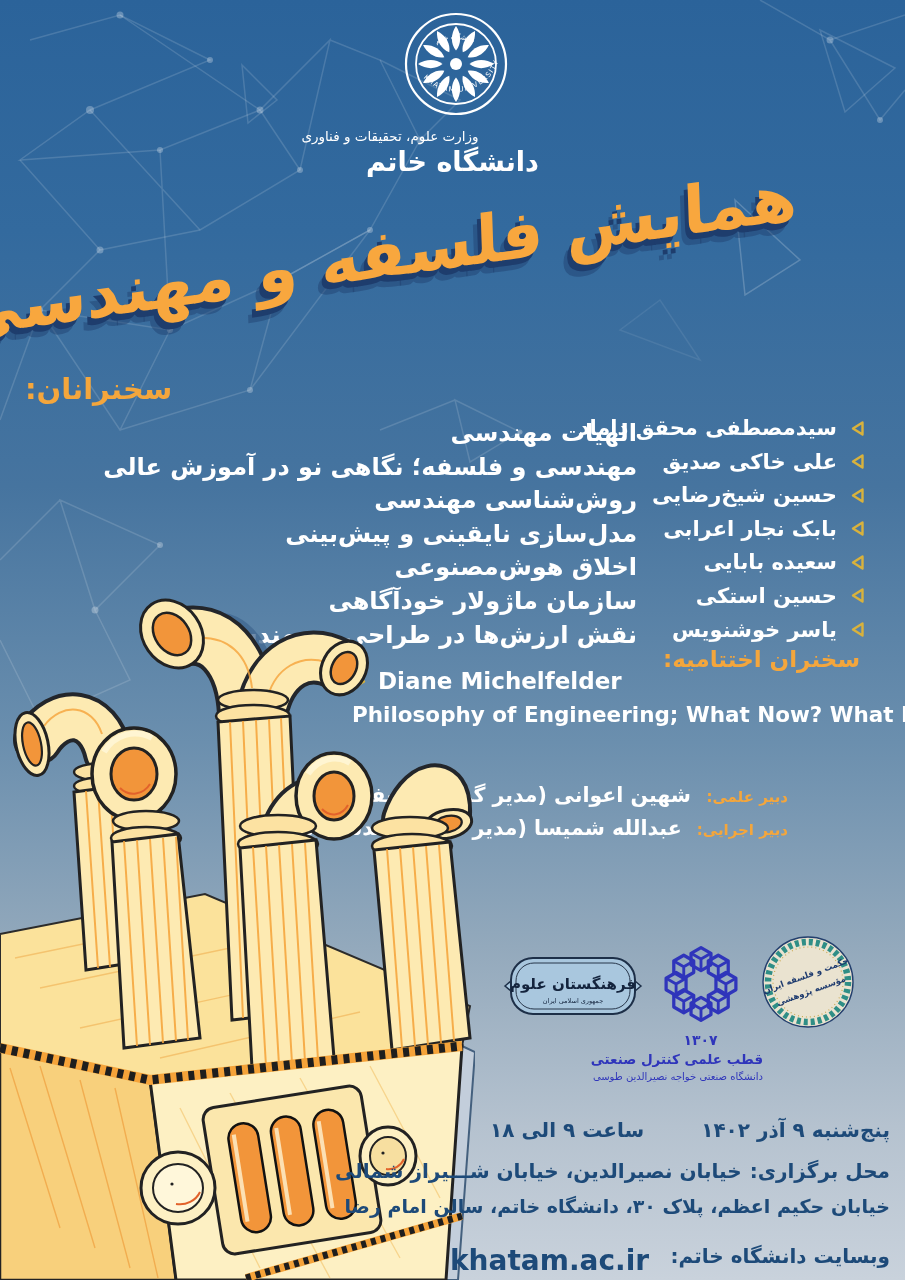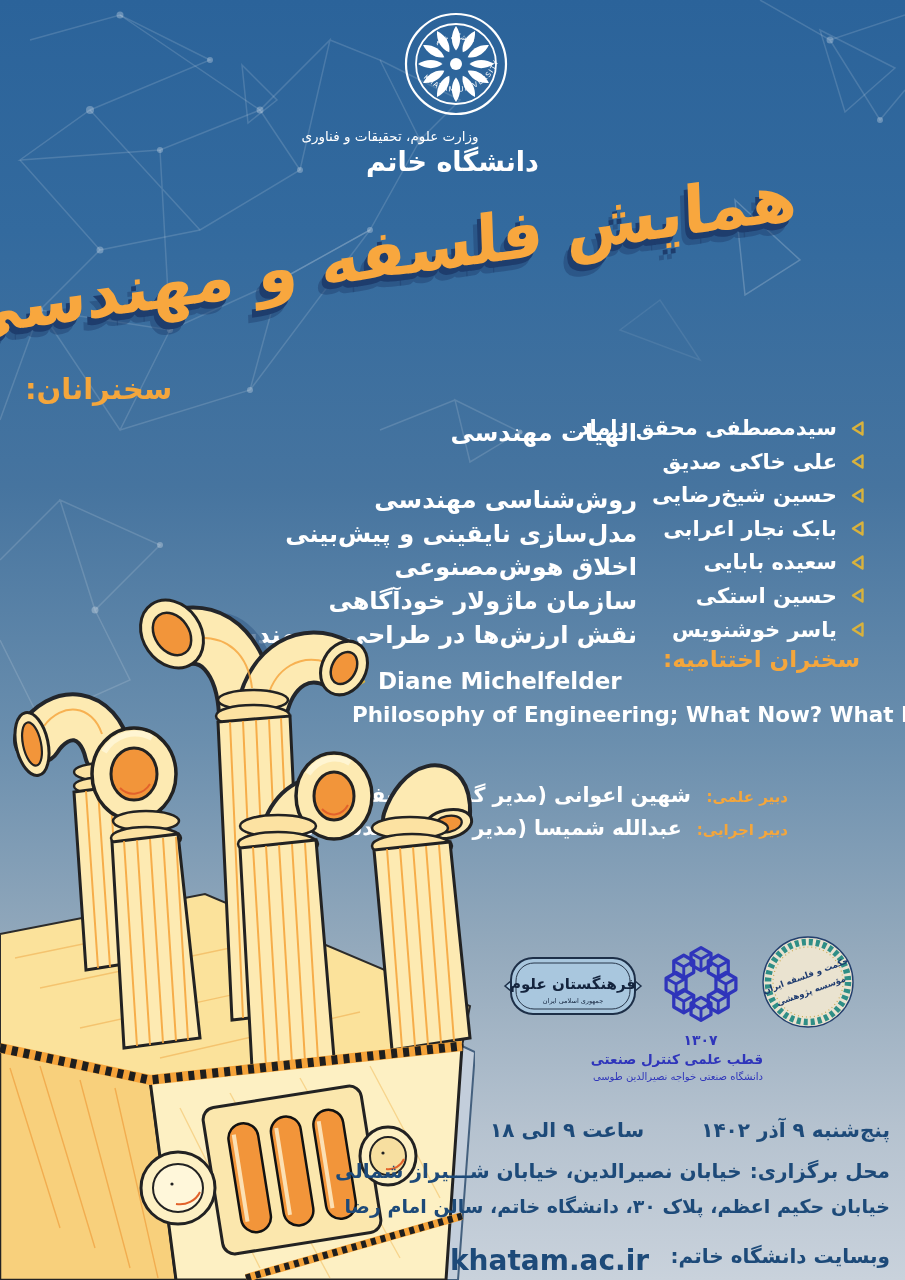--- a/index.html
+++ b/index.html
@@ -150,20 +150,21 @@
         <span class="srow-topic">الهیات مهندسی</span>
       </div>
 
       <div class="srow">
         <span class="srow-name">
           <svg class="bullet" width="15" height="17" viewBox="0 0 15 17">
               <path d="M12.5,2.5 L3,8.5 L12.5,14.5 Z" fill="none" stroke="#d9b23c" stroke-width="2.4" stroke-linejoin="round"></path>
             </svg>
           <span>علی خاکی صدیق</span>
         </span>
+        <span class="srow-topic">مهندسی و فلسفه؛ نگاهی نو در آموزش عالی</span>
       </div>
 
       <div class="srow">
         <span class="srow-name">
           <svg class="bullet" width="15" height="17" viewBox="0 0 15 17">
               <path d="M12.5,2.5 L3,8.5 L12.5,14.5 Z" fill="none" stroke="#d9b23c" stroke-width="2.4" stroke-linejoin="round"></path>
             </svg>
           <span>حسین شیخ‌رضایی</span>
         </span>
         <span class="srow-topic">روش‌شناسی مهندسی</span>

